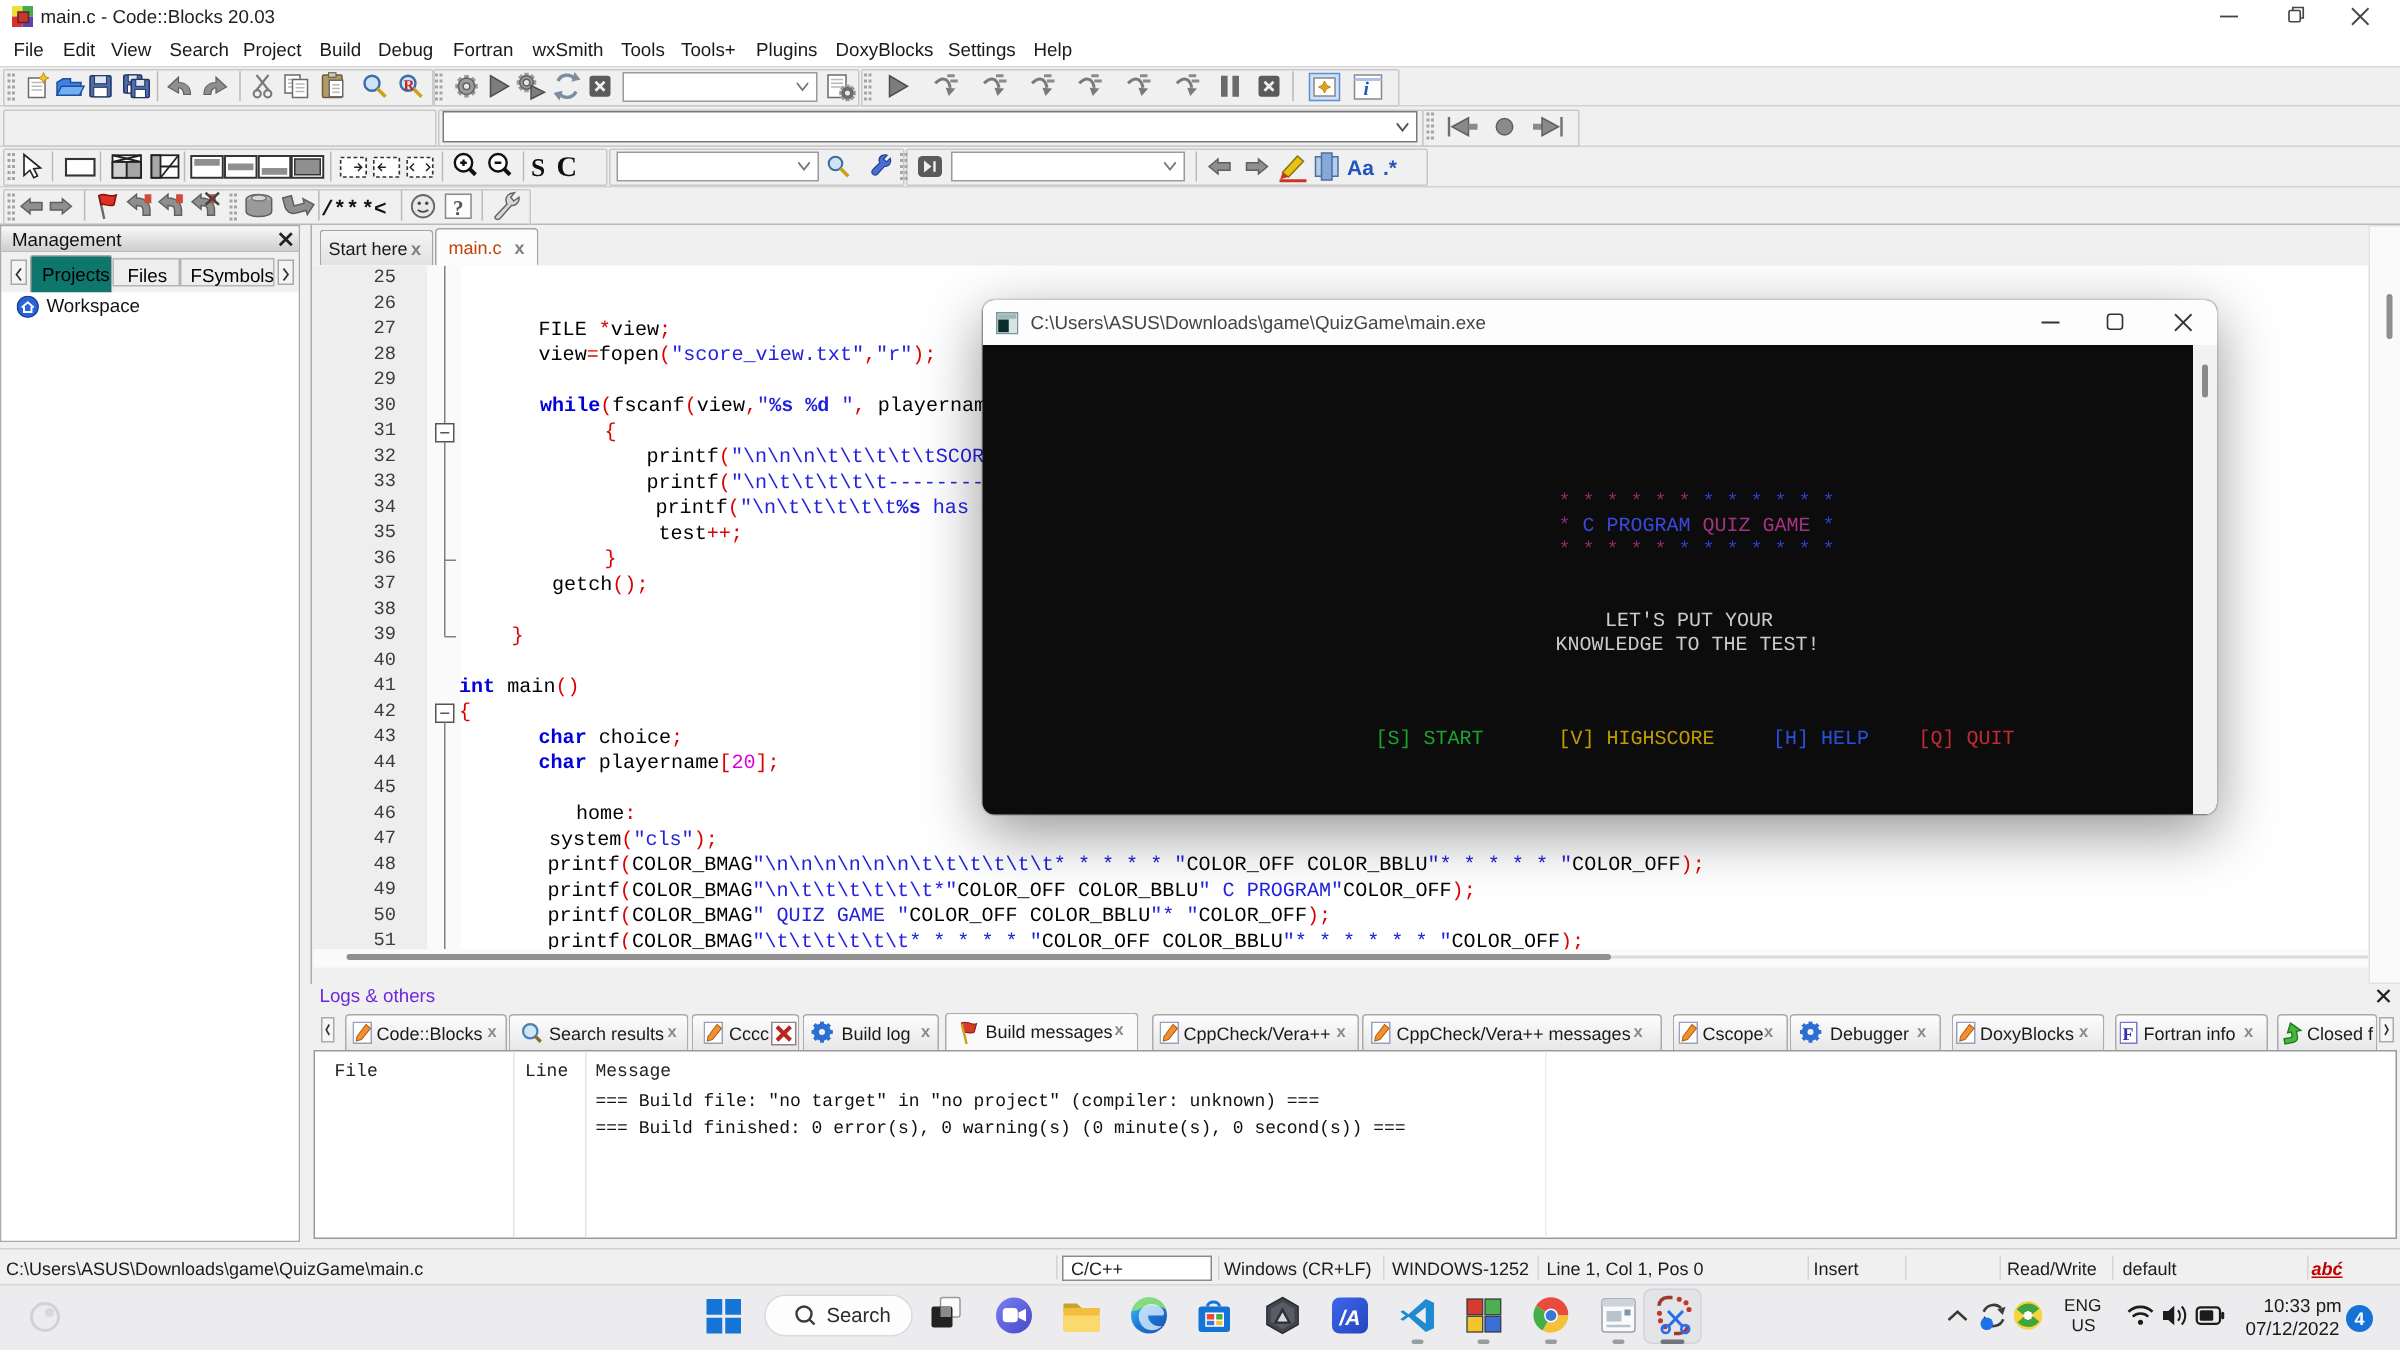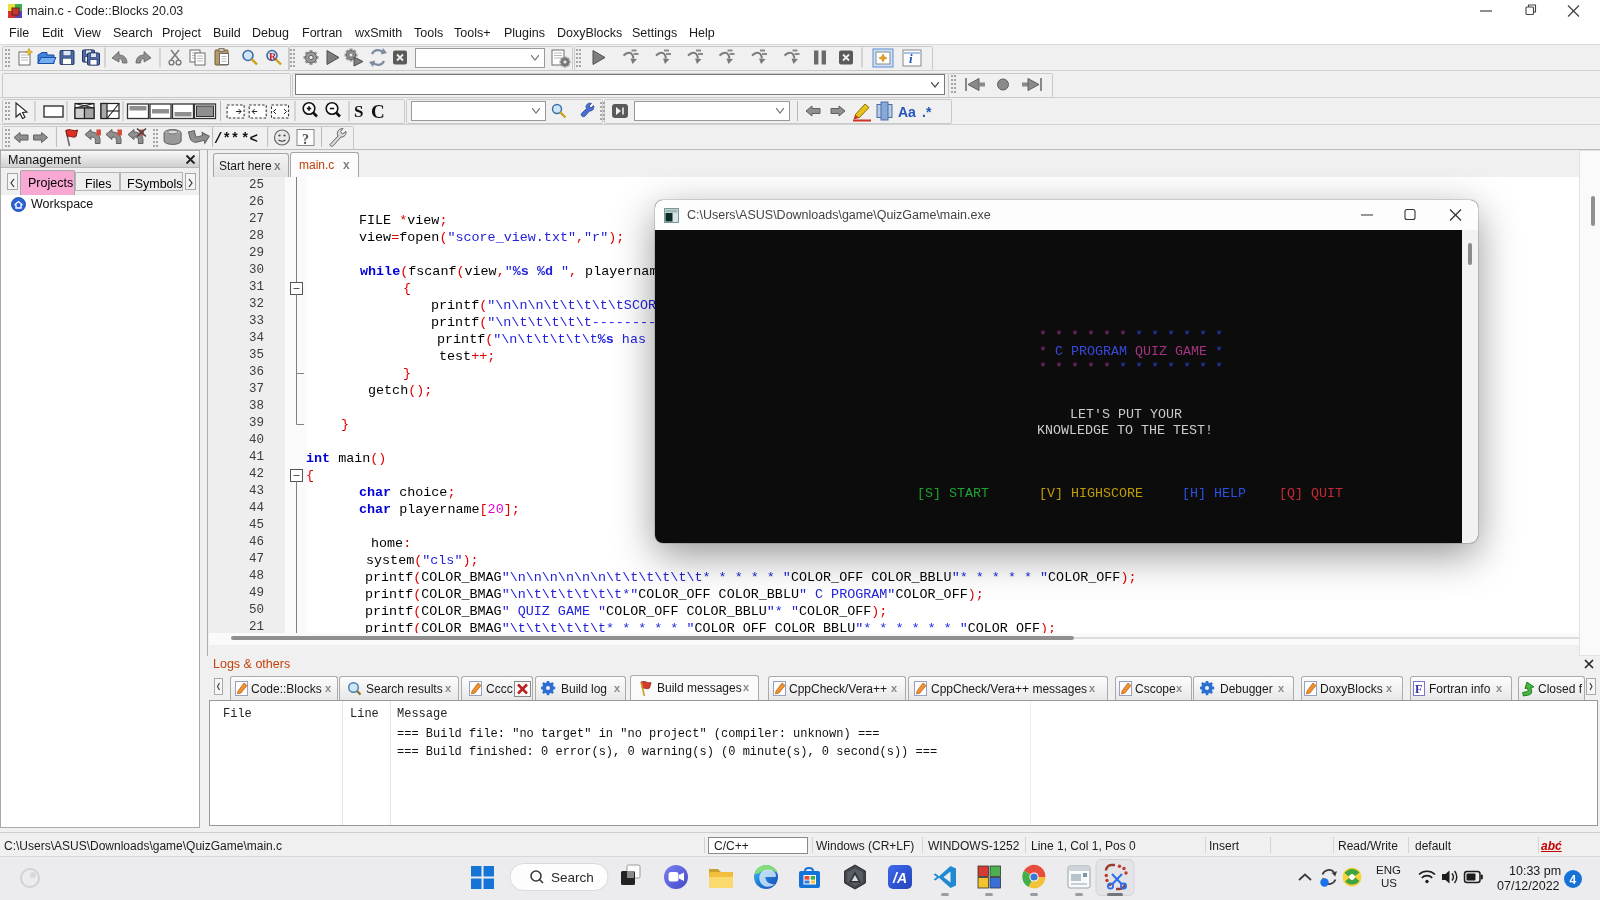--- a/index.html
+++ b/index.html
@@ -497,21 +497,21 @@
   <div class="abs" id="mgmt-head">
     <span class="abs" style="left:7px;top:2px;font-size:12.5px;color:#111">Management</span>
     <svg class="abs" style="left:184px;top:3px" width="11" height="11" viewBox="0 0 11 11">
         <path d="M1.5 1.5 L9.5 9.5 M1.5 9.5 L9.5 1.5" stroke="#222" stroke-width="1.8"></path>
       </svg>
   </div>
   <div class="abs" id="mgmt-tabs">
     <div class="abs" style="left:6px;top:5px;width:11px;height:17px;background:#f4f4f4;border:1px solid #a8a8a8"><svg width="9" height="18" viewBox="0 0 9 18">
           <path d="M6 5 L3 9 L6 13" fill="none" stroke="#333" stroke-width="1.2"></path>
         </svg></div>
-    <div class="abs" style="left:19px;top:2px;width:55px;height:25px;background:#f9a8d4;border:1px solid #a8a8a8;border-bottom:none;border-radius:2px 2px 0 0">
+    <div class="abs" style="left:19px;top:2px;width:55px;height:25px;background:#0f766e;border:1px solid #a8a8a8;border-bottom:none;border-radius:2px 2px 0 0">
         <span style="position:absolute;left:7px;top:5px;font-size:12.5px">Projects</span>
       </div>
     <div class="abs" style="left:74px;top:4px;width:45px;height:19px;background:#eeeeee;border:1px solid #b5b5b5">
         <span style="position:absolute;left:9px;top:4px;font-size:12.5px">Files</span>
       </div>
     <div class="abs" style="left:119px;top:4px;width:63px;height:19px;background:#eeeeee;border:1px solid #b5b5b5">
         <span style="position:absolute;left:6px;top:4px;font-size:12.5px">FSymbols</span>
       </div>
     <div class="abs" style="left:184px;top:5px;width:11px;height:17px;background:#f4f4f4;border:1px solid #a8a8a8"><svg width="9" height="18" viewBox="0 0 9 18">
           <path d="M3 5 L6 9 L3 13" fill="none" stroke="#333" stroke-width="1.2"></path>
@@ -561,21 +561,21 @@
 <div class="lnum" style="top:273px">41</div>
 <div class="lnum" style="top:290px">42</div>
 <div class="lnum" style="top:307px">43</div>
 <div class="lnum" style="top:324px">44</div>
 <div class="lnum" style="top:341px">45</div>
 <div class="lnum" style="top:358px">46</div>
 <div class="lnum" style="top:375px">47</div>
 <div class="lnum" style="top:392px">48</div>
 <div class="lnum" style="top:409px">49</div>
 <div class="lnum" style="top:426px">50</div>
-<div class="lnum" style="top:443px">21</div>
+<div class="lnum" style="top:443px">51</div>
       </div>
     <svg class="abs" id="foldsvg" style="left:0;top:0" width="120" height="456" viewBox="0 0 120 456">
         <line x1="88.5" y1="0" x2="88.5" y2="105.5" stroke="#808080"></line>
 <rect x="82.5" y="105.5" width="12" height="12" fill="#ffffff" stroke="#555"></rect>
 <line x1="85.5" y1="111.5" x2="91.5" y2="111.5" stroke="#555"></line>
 <line x1="88.5" y1="117.5" x2="88.5" y2="247.5" stroke="#808080"></line>
 <line x1="88.5" y1="196.5" x2="96" y2="196.5" stroke="#808080"></line>
 <line x1="88.5" y1="247.5" x2="96" y2="247.5" stroke="#808080"></line>
 <rect x="82.5" y="292.5" width="12" height="12" fill="#ffffff" stroke="#555"></rect>
 <line x1="85.5" y1="298.5" x2="91.5" y2="298.5" stroke="#555"></line>
@@ -590,42 +590,42 @@
 <div class="cl" style="left:224px;top:137px">printf<span class="o">(</span><span class="s">"\n\t\t\t\t\t------------------\n"</span><span class="o">)</span><span class="o">;</span></div>
 <div class="cl" style="left:230px;top:154px">printf<span class="o">(</span><span class="s">"\n\t\t\t\t\t<b>%s</b> has scored <b>%d</b>\n"</span><span class="o">,</span>playername<span class="o">,</span>score<span class="o">)</span><span class="o">;</span></div>
 <div class="cl" style="left:232px;top:171px">test<span class="o">++</span><span class="o">;</span></div>
 <div class="cl" style="left:196px;top:188px"><span class="o">}</span></div>
 <div class="cl" style="left:161px;top:205px">getch<span class="o">();</span></div>
 <div class="cl" style="left:134px;top:239px"><span class="o">}</span></div>
 <div class="cl" style="left:99px;top:273px"><span class="k">int</span> main<span class="o">()</span></div>
 <div class="cl" style="left:99px;top:290px"><span class="o">{</span></div>
 <div class="cl" style="left:152px;top:307px"><span class="k">char</span> choice<span class="o">;</span></div>
 <div class="cl" style="left:152px;top:324px"><span class="k">char</span> playername<span class="o">[</span><span class="n">20</span><span class="o">]</span><span class="o">;</span></div>
-<div class="cl" style="left:164px;top:358px">home<span class="o">:</span></div>
+<div class="cl" style="left:177px;top:358px">home<span class="o">:</span></div>
 <div class="cl" style="left:159px;top:375px">system<span class="o">(</span><span class="s">"cls"</span><span class="o">)</span><span class="o">;</span></div>
 <div class="cl" style="left:158px;top:392px">printf<span class="o">(</span>COLOR_BMAG<span class="s">"\n\n\n\n\n\n\t\t\t\t\t\t* * * * * "</span>COLOR_OFF COLOR_BBLU<span class="s">"* * * * * "</span>COLOR_OFF<span class="o">)</span><span class="o">;</span></div>
 <div class="cl" style="left:158px;top:409px">printf<span class="o">(</span>COLOR_BMAG<span class="s">"\n\t\t\t\t\t\t*"</span>COLOR_OFF COLOR_BBLU<span class="s">" C PROGRAM"</span>COLOR_OFF<span class="o">)</span><span class="o">;</span></div>
 <div class="cl" style="left:158px;top:426px">printf<span class="o">(</span>COLOR_BMAG<span class="s">" QUIZ GAME "</span>COLOR_OFF COLOR_BBLU<span class="s">"* "</span>COLOR_OFF<span class="o">)</span><span class="o">;</span></div>
 <div class="cl" style="left:158px;top:443px">printf<span class="o">(</span>COLOR_BMAG<span class="s">"\t\t\t\t\t\t* * * * * "</span>COLOR_OFF COLOR_BBLU<span class="s">"* * * * * * "</span>COLOR_OFF<span class="o">)</span><span class="o">;</span></div>
       </div>
   </div>
 
   <div class="abs" style="left:1px;top:483px;width:1371px;height:12px;background:#fafafa">
     <div class="abs" style="left:22px;top:3px;width:843px;height:4px;background:#8f8f8f;border-radius:2px"></div>
     <div class="abs" style="left:865px;top:4px;width:505px;height:2px;background:#dcdcdc"></div>
   </div>
 
   <div class="abs" style="left:1371px;top:0;width:22px;height:506px;background:#fafafa;border:1px solid #e2e2e2">
     <div class="abs" style="left:11px;top:45px;width:4px;height:30px;background:#8f8f8f;border-radius:2px"></div>
   </div>
 </div>
 
 <div class="abs" id="logs">
   <div class="abs" id="logs-head">
-    <span class="abs" style="left:6px;top:1px;font-size:12.5px;color:#c2410c">Logs &amp; others</span>
+    <span class="abs" style="left:6px;top:1px;font-size:12.5px;color:#6d28d9">Logs &amp; others</span>
     <svg class="abs" style="left:1377px;top:3px" width="10" height="10" viewBox="0 0 10 10">
         <path d="M1 1 L9 9 M1 9 L9 1" stroke="#222" stroke-width="1.6"></path>
       </svg>
   </div>
   <div class="abs" id="logs-tabs">
       <div class="abs" style="left:7px;top:5px;width:9px;height:17px;background:#f6f6f6;border:1px solid #aaa"><svg width="7" height="15" viewBox="0 0 7 15">
           <path d="M4.5 4 L2.5 7.5 L4.5 11" fill="none" stroke="#333" stroke-width="1.1"></path>
         </svg></div>
 <div class="abs" style="left:1379px;top:5px;width:10px;height:17px;background:#f6f6f6;border:1px solid #aaa"><svg width="8" height="15" viewBox="0 0 8 15">
           <path d="M3 4 L5 7.5 L3 11" fill="none" stroke="#333" stroke-width="1.1"></path>

